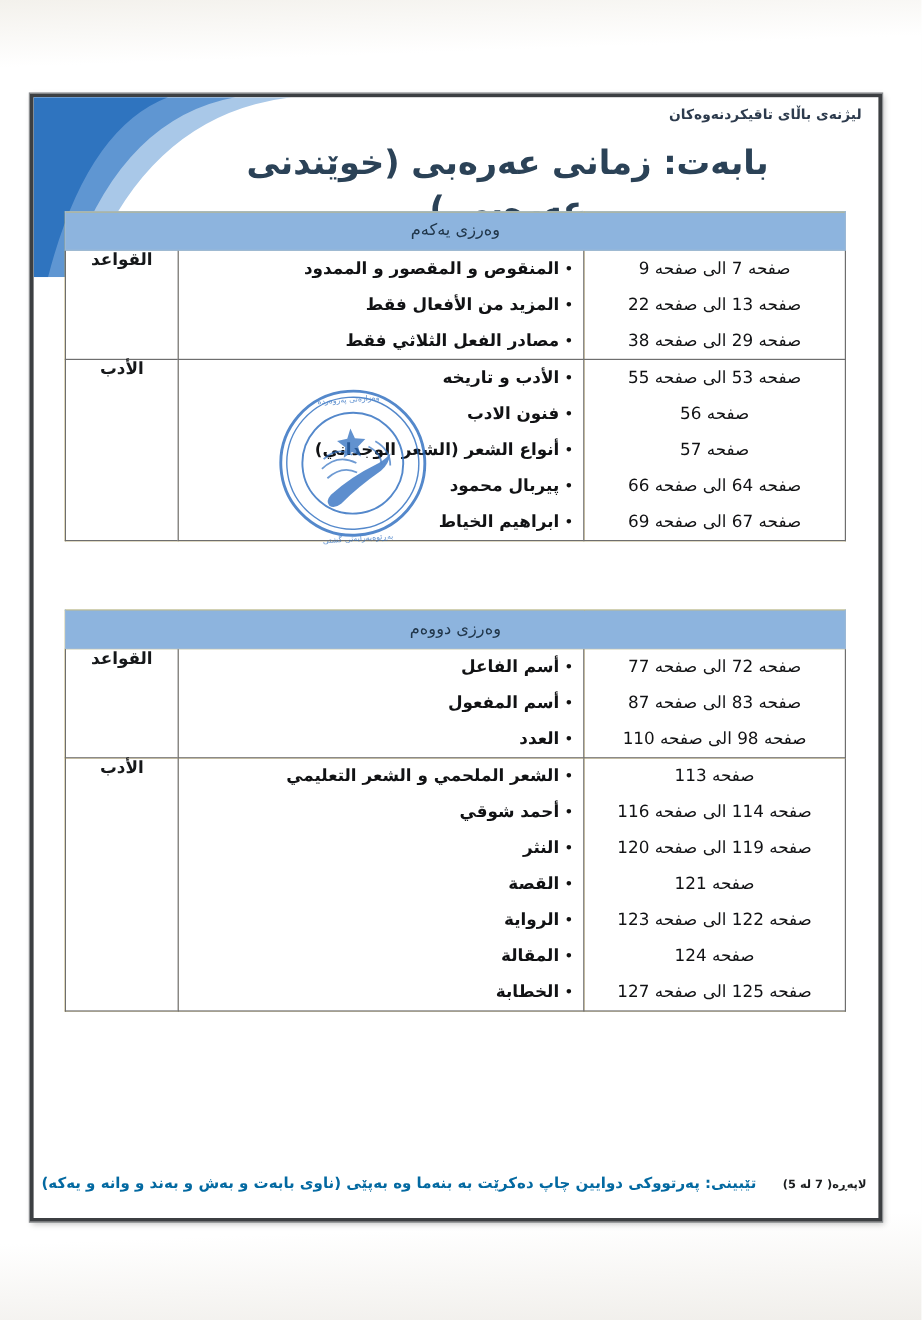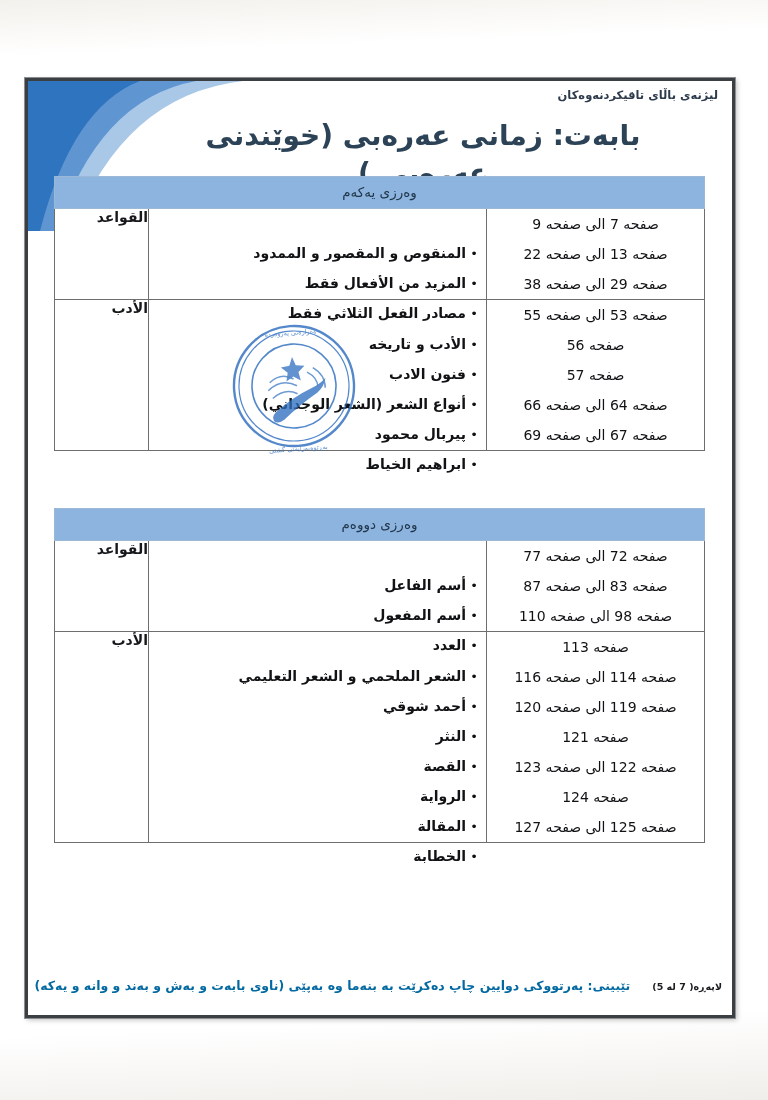--- a/index.html
+++ b/index.html
@@ -112,21 +112,21 @@
     border-right: 1px solid #6e6e6e;
     vertical-align: top;
     padding: 0;
     background: #ffffff;
   }
   .season-table tr.grp-first td { border-top: 1px solid #6e6e6e; }
   .season-table tr.grp-last  td { border-bottom: 1px solid #6e6e6e; }
   .season-table tr.sep td { border-bottom: 1px solid #6e6e6e; }
 
   .cell-cat {
-    text-align: right;
+    text-align: center;
     font-size: 14px;
     font-weight: bold;
     color: #16181a;
     padding-top: 8px;
     font-family: "DejaVu Sans", "Liberation Sans", sans-serif;
   }
 
   .list-plain { margin: 0; padding: 0; list-style: none; }
   .topic-row {
     display: flex;
@@ -145,21 +145,20 @@
   }
   .topic-text {
     flex: 1 1 auto;
     text-align: right;
     font-size: 14px;
     font-weight: bold;
     color: #111214;
     line-height: 30px;
     white-space: nowrap;
     padding-right: 2px;
-    margin-top: 29px;
   }
   .pages-row {
     height: 30px;
     line-height: 30px;
     text-align: center;
     font-size: 14px;
     color: #111214;
     white-space: nowrap;
     direction: rtl;
   }

